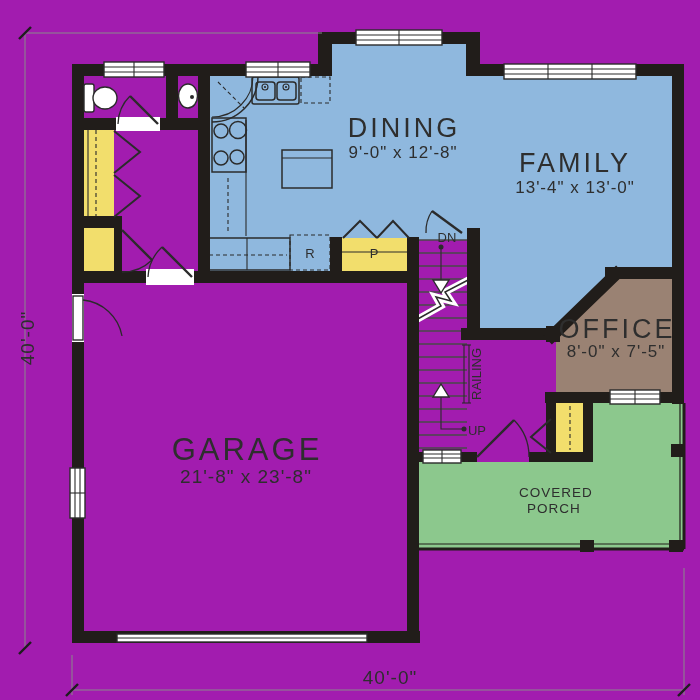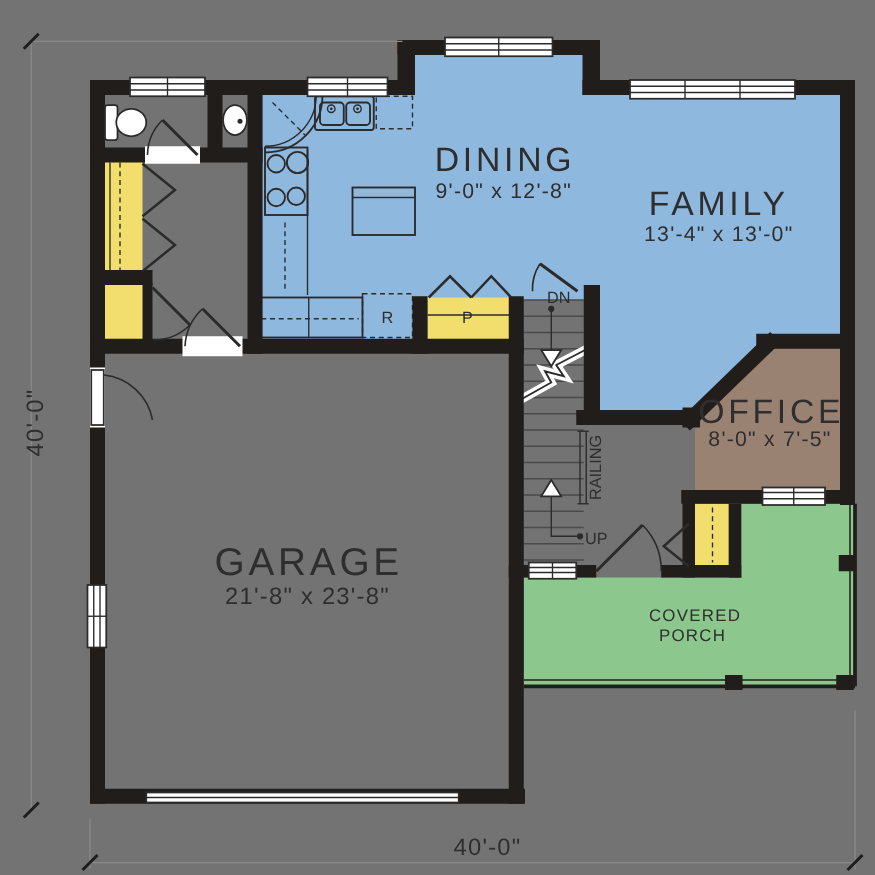--- a/index.html
+++ b/index.html
@@ -1,16 +1,16 @@
 <!DOCTYPE html>
 <html><head>
 <meta charset="utf-8">
 <style>
   html,body{margin:0;padding:0;background:#ffffff;}
-  #stage{position:relative;width:700px;height:700px;background:#737373;overflow:hidden;}
+  #stage{position:relative;width:700px;height:700px;background:#a21caf;overflow:hidden;}
   svg{display:block;}
   .wall{fill:#211d1a;stroke:none;}
   .ln{stroke:#2b2b2b;stroke-width:1.5;fill:none;}
   .lnthin{stroke:#2b2b2b;stroke-width:1.1;fill:none;}
   .leaf{stroke:#2b2b2b;stroke-width:2.4;fill:none;}
   .arc{stroke:#2b2b2b;stroke-width:1.3;fill:none;}
   .wht{fill:#ffffff;stroke:#2b2b2b;stroke-width:1.4;}
   .dash{stroke:#2b2b2b;stroke-width:1.1;fill:none;stroke-dasharray:4 3;}
   .tread{stroke:#4a4a4a;stroke-width:1.3;fill:none;}
   .bifold{stroke:#2b2b2b;stroke-width:2;fill:none;}

